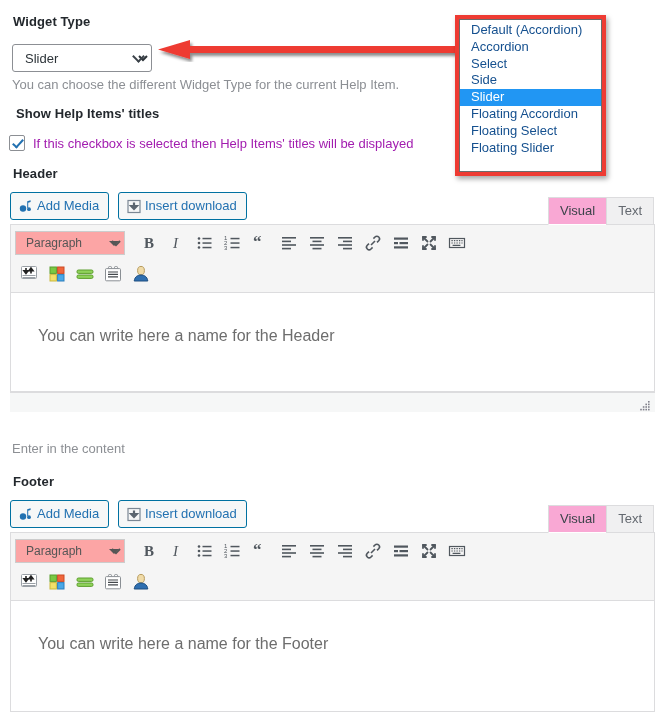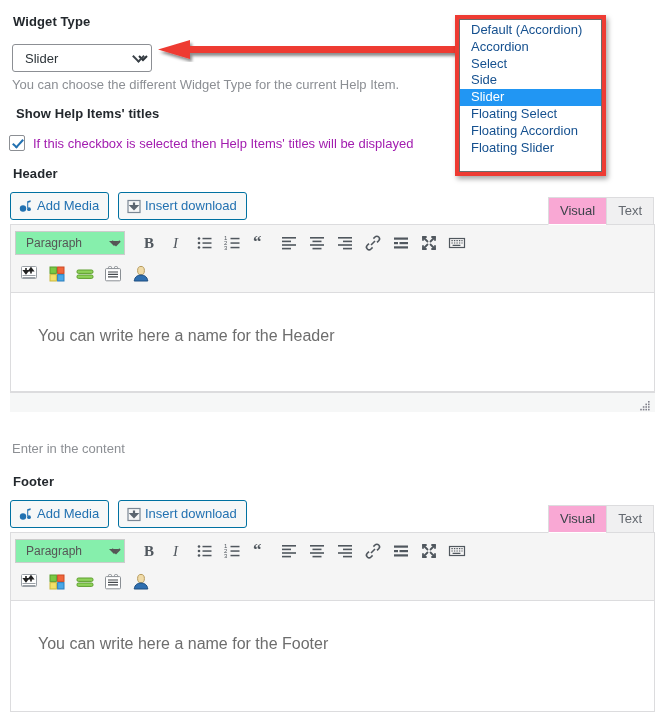--- a/index.html
+++ b/index.html
@@ -194,21 +194,21 @@
   .tb-row {
     display: flex;
     align-items: center;
     height: 32px;
     padding-left: 4px;
   }
   .tb-row2 { height: 30px; }
   .sel-paragraph {
     width: 110px; height: 24px;
     border: 1px solid #ccc;
-    background: #86efac;
+    background: #fca5a5;
     font-size: 12px;
     color: #555;
     padding: 0 18px 0 6px;
     line-height: 22px;
     border-radius: 0;
     margin-right: 10px;
     position: relative;
     font-family: "Liberation Sans", sans-serif;
   }
   .sel-wrap { position: relative; display: inline-block; }
@@ -283,22 +283,22 @@
   </div>
 
   <div class="dd-outer">
     <div class="dd-inner">
       <ul class="dd-list">
         <li class="dd-item">Default (Accordion)</li>
         <li class="dd-item">Accordion</li>
         <li class="dd-item">Select</li>
         <li class="dd-item">Side</li>
         <li class="dd-item selected">Slider</li>
+        <li class="dd-item">Floating Accordion</li>
         <li class="dd-item">Floating Select</li>
-        <li class="dd-item">Floating Accordion</li>
         <li class="dd-item">Floating Slider</li>
       </ul>
     </div>
   </div>
 
   <div class="field-label sh-label">Show Help Items' titles</div>
   <div class="cb-row">
     <span class="cb-box"></span>
     <span class="cb-text">If this checkbox is selected then Help Items' titles will be displayed</span>
   </div>

